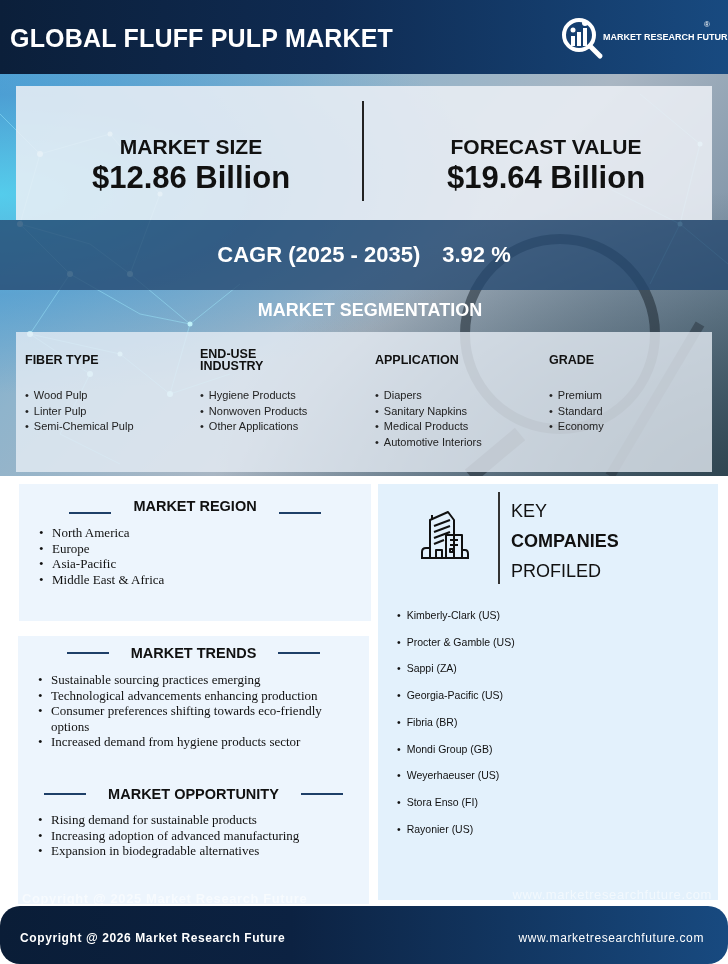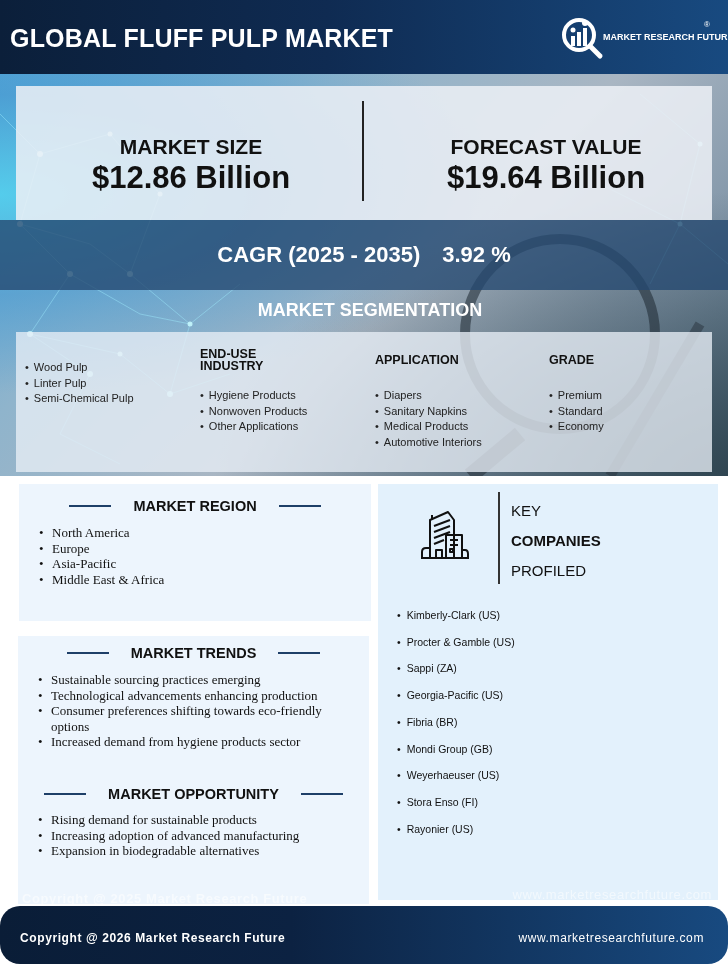--- a/index.html
+++ b/index.html
@@ -87,21 +87,21 @@
   .bullet-list li { font-size: 13px; color: #111; line-height: 15.6px; padding-left: 13px; text-indent: -13px; }
   .bullet-list li::before { content: "•"; display: inline-block; width: 13px; text-indent: 0; }
 
   .watermark {
     position: absolute; color: rgba(255,255,255,0.55); font-weight: bold; font-size: 13px;
     letter-spacing: 0.6px; white-space: nowrap;
   }
 
   .kc-icon { position: absolute; left: 42px; top: 24px; }
   .kc-divider { position: absolute; left: 120px; top: 8px; width: 2px; height: 92px; background: #333; }
-  .kc-text { position: absolute; left: 133px; top: 12px; color: #111; font-size: 15px; line-height: 30px; }
+  .kc-text { position: absolute; left: 133px; top: 12px; color: #111; font-size: 18px; line-height: 30px; }
   .kc-text .bold { font-weight: bold; }
 
   .company-list { position: absolute; left: 19px; top: 118px; list-style: none; }
   .company-list li { font-size: 10.5px; color: #111; line-height: 26.7px; }
   .company-list li::before { content: "•"; margin-right: 6px; }
 
   
   .footer {
     position: absolute; left: 0; top: 906px; width: 728px; height: 58px;
     background: linear-gradient(90deg, #0a1d37 0%, #0c2242 40%, #184a80 100%);
@@ -182,20 +182,21 @@
 
   <div class="cagr-band">
     <span>CAGR (2025 - 2035)</span>
     <span>3.92 %</span>
   </div>
 
   <div class="seg-title">MARKET SEGMENTATION</div>
 
   <div class="seg-panel">
     <div class="seg-col" style="left:9px;">
+      <div class="seg-head">FIBER TYPE</div>
       <ul class="seg-list">
         <li>Wood Pulp</li>
         <li>Linter Pulp</li>
         <li>Semi-Chemical Pulp</li>
       </ul>
     </div>
     <div class="seg-col" style="left:184px; width:110px;">
       <div class="seg-head">END-USE INDUSTRY</div>
       <ul class="seg-list">
         <li>Hygiene Products</li>
@@ -217,21 +218,21 @@
       <ul class="seg-list">
         <li>Premium</li>
         <li>Standard</li>
         <li>Economy</li>
       </ul>
     </div>
   </div>
 </div>
 
 <div class="card card-left" style="left:19px; top:484px; width:352px; height:137px;">
-  <div class="sec-title-row" style="top:14px;">
+  <div class="sec-title-row" style="top:14px;align-items:flex-end;">
     <span class="sec-line"></span>
     <span class="sec-title">MARKET REGION</span>
     <span class="sec-line"></span>
   </div>
   <ul class="bullet-list" style="left:20px; top:41px;">
     <li>North America</li>
     <li>Europe</li>
     <li>Asia-Pacific</li>
     <li>Middle East &amp; Africa</li>
   </ul>

